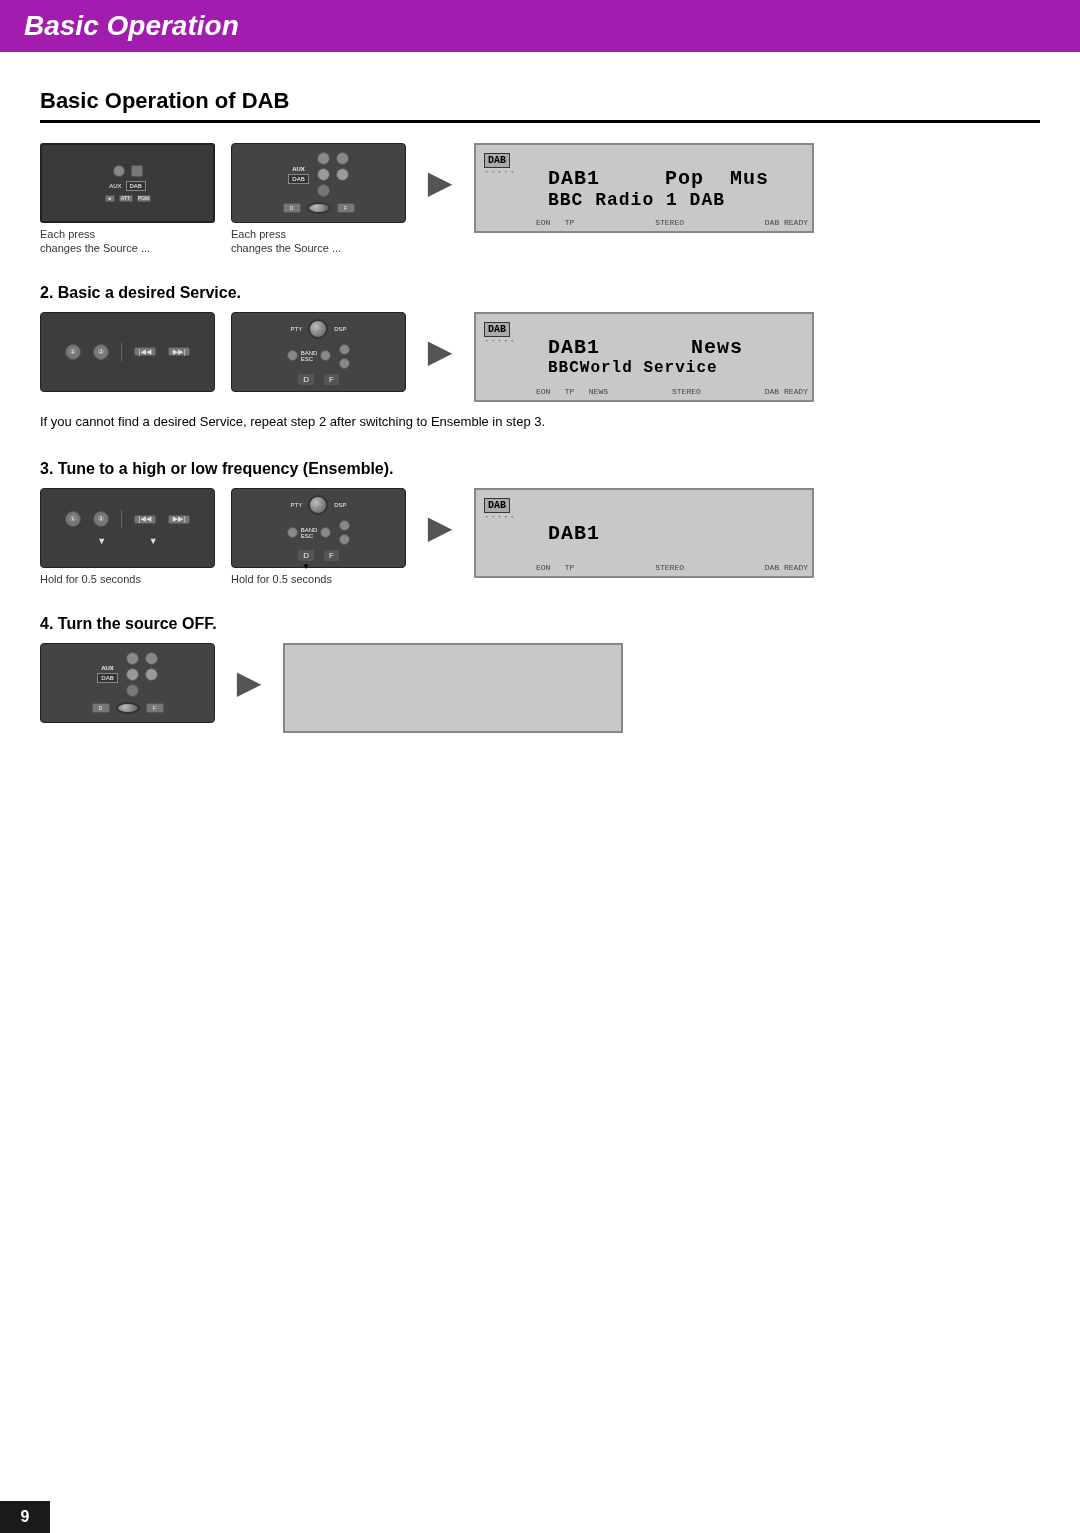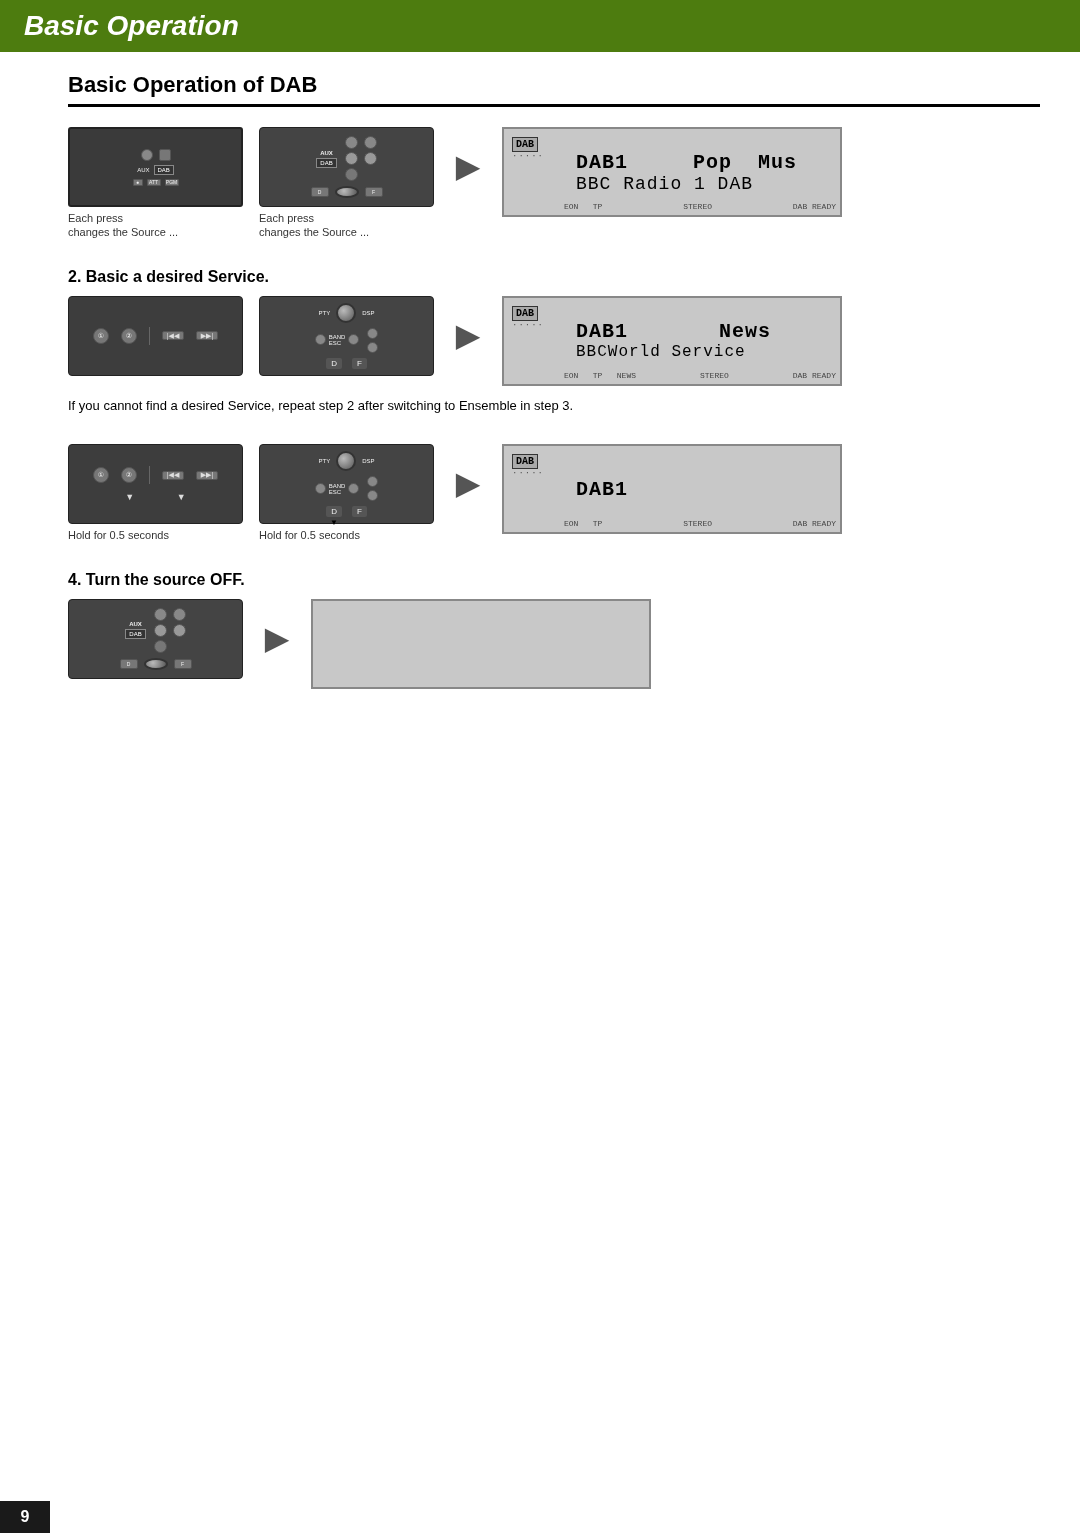--- a/index.html
+++ b/index.html
@@ -7,34 +7,33 @@
       font-family: Arial, sans-serif;
       background: #fff;
       color: #000;
       width: 1080px;
       min-height: 1533px;
       position: relative;
     }
 
     
     .page-header {
-      background: #4d7c0f;
+      background: #a21caf;
       padding: 10px 24px;
-      margin-bottom: 0;
+      margin-bottom: 16px;
     }
     .page-header h1 {
       font-style: italic;
       font-size: 28px;
       color: #fff;
       font-weight: bold;
     }
 
     .page-content {
       padding: 20px 40px 40px 40px;
-      margin-left: 28px;
     }
 
     
     .section-title {
       font-size: 22px;
       font-weight: bold;
       border-bottom: 3px solid #000;
       padding-bottom: 6px;
       margin-bottom: 20px;
     }
@@ -113,21 +112,21 @@
 
     .display-screen .line1 {
       font-size: 20px;
       font-weight: bold;
       padding-left: 60px;
       letter-spacing: 1px;
     }
 
     .display-screen .line2 {
       font-size: 18px;
-      font-weight: normal;
+      font-weight: bold;
       padding-left: 60px;
       letter-spacing: 1px;
     }
 
     .display-screen .status-bar {
       position: absolute;
       bottom: 4px;
       left: 60px;
       right: 4px;
       font-size: 8px;
@@ -431,20 +430,24 @@
           <span>STEREO</span>
           <span>DAB READY</span>
         </div>
       </div>
     </div>
 
     <div class="step-text" style="margin-top:10px;">If you cannot find a desired Service, repeat step 2 after switching to Ensemble in step 3.</div>
   </div>
 
   <div class="step-block">
+    <div class="step-heading">
+      <span>3.</span>
+      <span>Tune to a high or low frequency (Ensemble).</span>
+    </div>
 
     <div class="img-row">
 
       <div class="img-with-caption step-3-device">
         <div class="transport-row">
           <div class="t-top-row">
             <div class="t-circle">①</div>
             <div class="t-circle">②</div>
             <div style="width:1px;height:18px;background:#666;"></div>
             <div class="t-rect">|◀◀</div>

